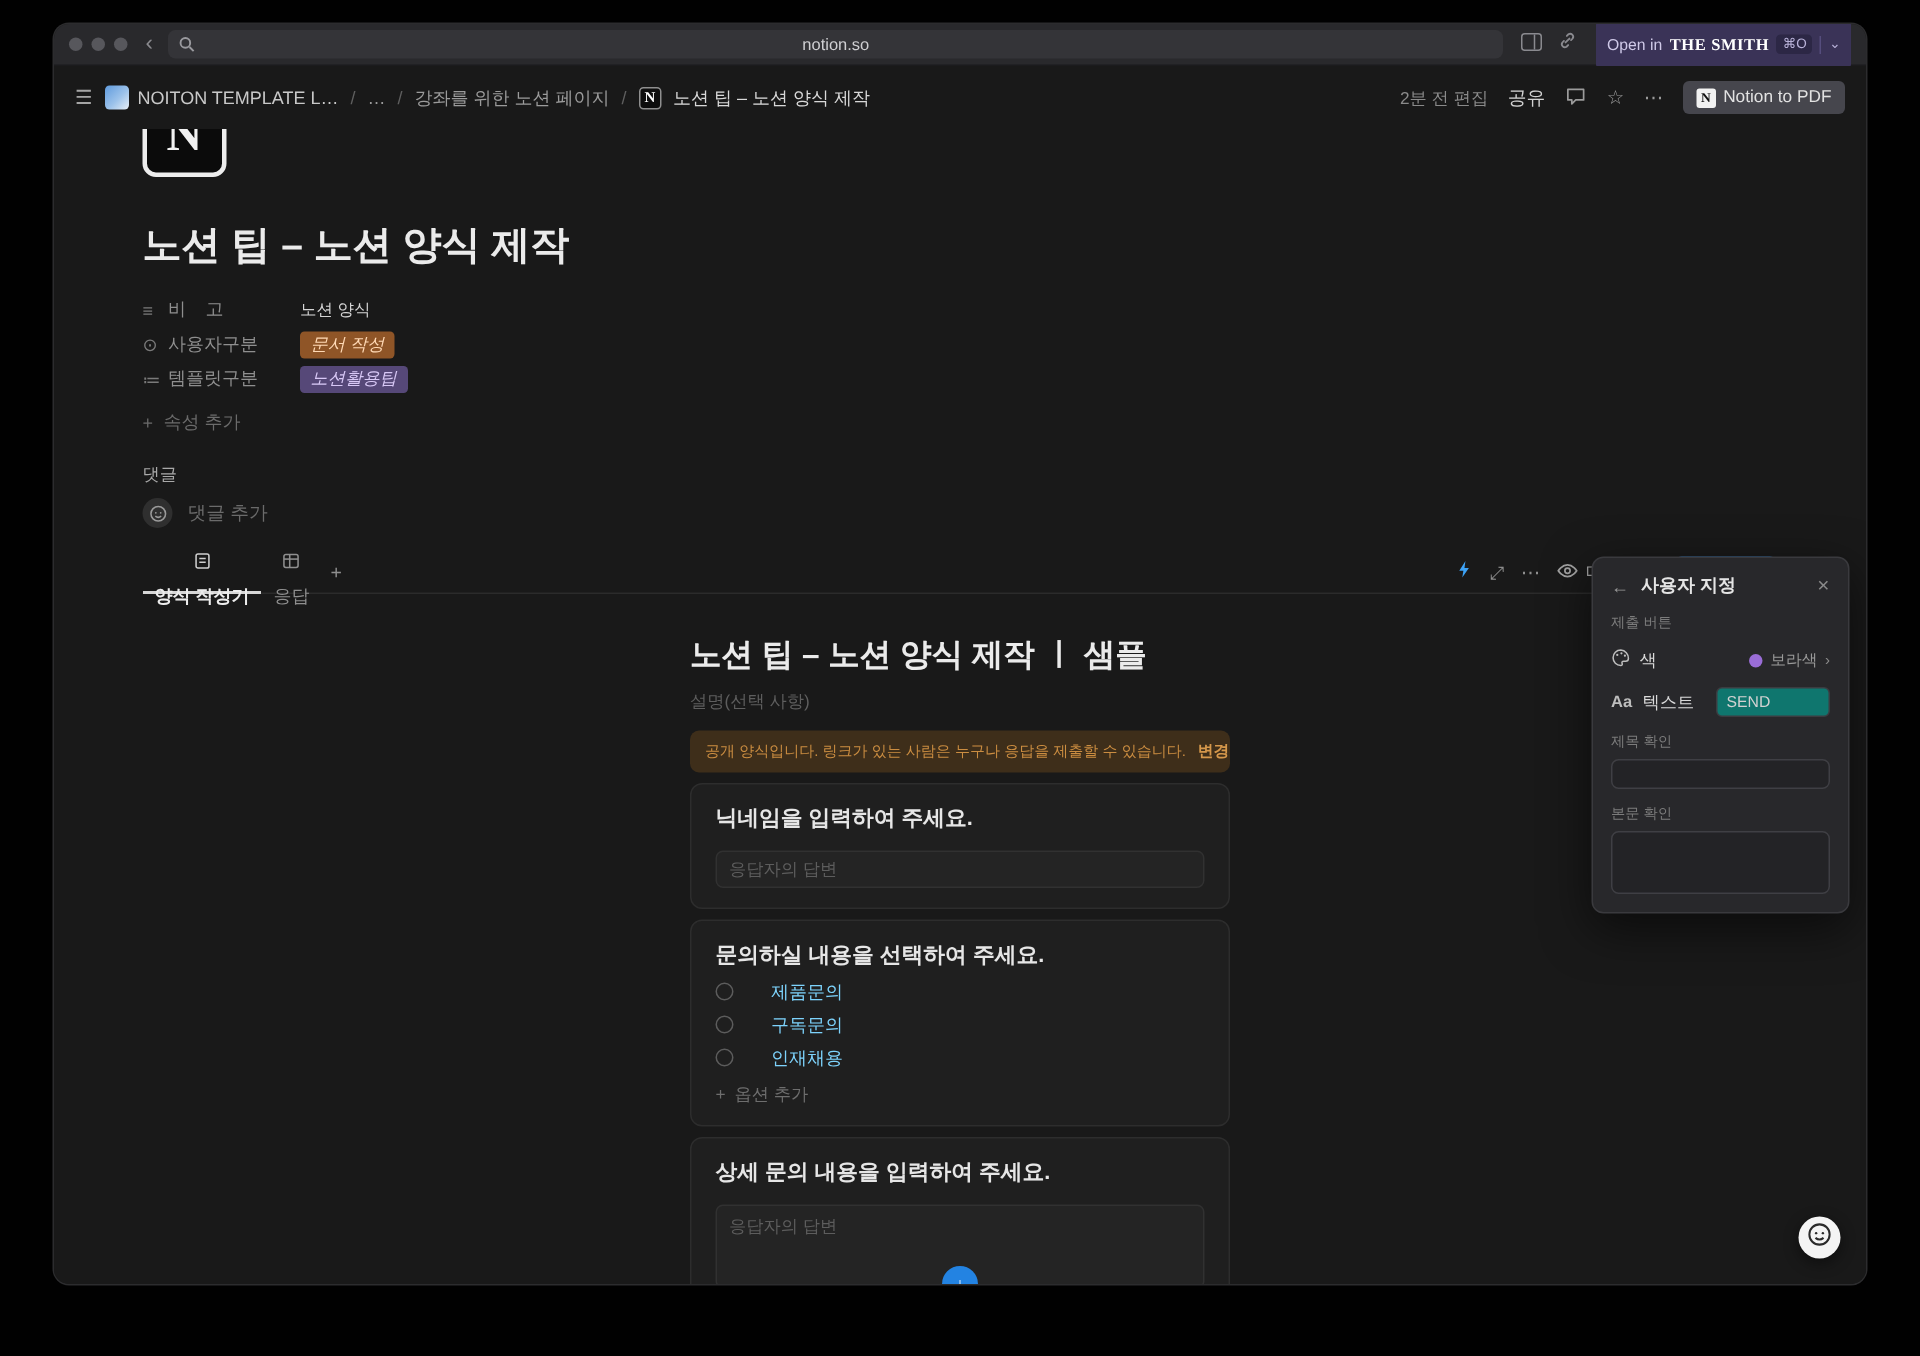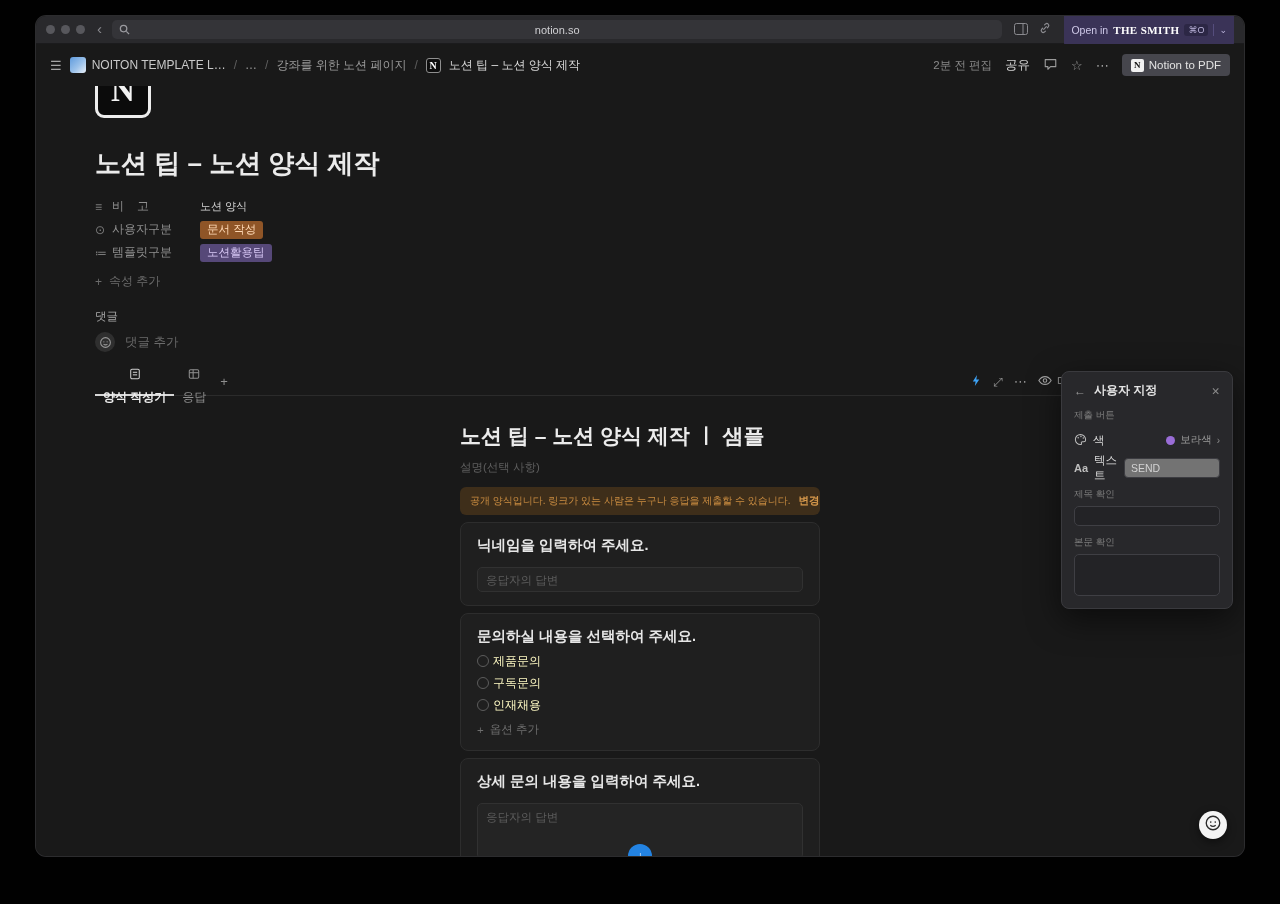--- a/index.html
+++ b/index.html
@@ -60,21 +60,21 @@
                display:flex; align-items:center; justify-content:center; }
   .page-icon .letter { font-family:"Liberation Serif",serif; font-weight:700; font-size:33px; color:#f2f2f2; }
   .page-title { margin:28px 0 0 59px; font-size:26px; font-weight:700; color:#ebebeb; }
 
   .props { margin:14px 0 0 59px; }
   .prop-row { display:flex; align-items:center; height:23px; }
   .prop-icon { width:17px; color:#7a7a7a; font-size:12px; }
   .prop-name { width:88px; color:#8f8f8f; font-size:12px; }
   .prop-name.spread { letter-spacing:13px; }
   .prop-value { color:#d4d4d4; font-size:11px; }
-  .tag { border-radius:3px; padding:1.5px 7px; font-size:11.5px; }
+  .tag { border-radius:3px; padding:1.5px 7px; font-size:11.5px;font-style:italic; }
   .tag.orange { background:#8f5527; color:#ffd9b5; }
   .tag.purple { background:#564878; color:#d8c8f6; }
   .add-prop { margin:9px 0 0 59px; color:#6b6b6b; font-size:12px; display:flex; align-items:center; gap:7px; }
 
   .comments { margin:19px 0 0 59px; }
   .comments-label { font-size:11.5px; color:#a9a9a9; }
   .comment-row { margin-top:8px; display:flex; align-items:center; gap:10px; }
   .avatar { width:20px; height:20px; border-radius:50%; background:#2f2f2f;
             display:flex; align-items:center; justify-content:center; }
   .add-comment { color:#6b6b6b; font-size:12.5px; }
@@ -99,21 +99,21 @@
   .banner { margin-top:12px; background:#3e2e1a; border-radius:6px; padding:7px 10px;
             display:flex; align-items:center; gap:8px; font-size:10px; color:#cb8d41; white-space:nowrap; }
   .banner .action { margin-left:auto; font-weight:700; font-size:10.5px; color:#d6984b; }
 
   .qcard { margin-top:7px; background:#1f1f1f; border:1px solid #2d2d2d; border-radius:8px;
            padding:13px 16px; }
   .q-title { font-size:14.5px; font-weight:700; color:#e6e6e6; }
   .q-input { margin-top:12px; width:100%; height:25px; background:#242424; border:1px solid #313131;
              border-radius:5px; padding:0 8px; font-size:11.5px; color:#c9c9c9; outline:none; }
   .q-input::placeholder, .q-textarea::placeholder { color:#5d5d5d; }
-  .radio-row { display:flex; align-items:center; gap:4px; margin-top:8px; font-size:12px; color:#fef9c3; height:14px; }
+  .radio-row { display:flex; align-items:center; gap:25px; margin-top:8px; font-size:12px; color:#7dd3fc; height:14px; }
   .radio { width:12px; height:12px; border:1.5px solid #5c5c5c; border-radius:50%; flex:none; }
   .add-option { margin-top:10px; display:flex; align-items:center; gap:6px; font-size:11.5px; color:#6e6e6e; }
   .q-textarea { margin-top:12px; width:100%; height:56px; background:#242424; border:1px solid #313131;
                 border-radius:5px; padding:6px 8px; font-size:11.5px; color:#c9c9c9; resize:none;
                 font-family:inherit; outline:none; }
 
   .scroll-down { position:absolute; left:50%; transform:translateX(-50%); bottom:-12px;
                  width:24px; height:24px; border-radius:50%; background:#2383e2; color:#fff;
                  display:flex; align-items:center; justify-content:center; font-size:12px; z-index:5; }
 
@@ -126,21 +126,21 @@
   .pop-title { font-size:12px; font-weight:700; color:#e4e4e4; }
   .pop-close { margin-left:auto; color:#8a8a8a; font-size:10.5px; }
   .pop-section { margin-top:10px; font-size:9.5px; color:#7c7c7c; }
   .pop-row { display:flex; align-items:center; gap:6px; margin-top:8px; height:20px;
              font-size:11.5px; color:#dadada; }
   .pop-row .rgt { margin-left:auto; display:flex; align-items:center; gap:5px;
                   color:#9a9a9a; font-size:10.5px; }
   .color-dot { width:9px; height:9px; border-radius:50%; background:#9a6dd7; }
   .chev-r { color:#8a8a8a; font-size:10px; }
   .aa { font-size:11px; color:#bdbdbd; font-weight:700; width:15px; }
-  .pop-input-sm { margin-left:auto; width:96px; height:20px; background:#737373;
+  .pop-input-sm { margin-left:auto; width:76px; height:20px; background:#0f766e;
                   border:1px solid #3c3c41; border-radius:4px; color:#d2d2d2; font-size:10.5px;
                   padding:0 6px; outline:none; }
   .pop-label { margin-top:10px; font-size:9.5px; color:#7c7c7c; }
   .pop-input { margin-top:5px; width:100%; height:20px; background:#232326;
                border:1px solid #3f3f44; border-radius:5px; outline:none; color:#d2d2d2; font-size:10.5px; padding:0 6px; }
   .pop-box { margin-top:5px; width:100%; height:42px; background:#232326;
              border:1px solid #3f3f44; border-radius:5px; }
 
   .float-btn { position:absolute; right:17px; bottom:17px; width:28px; height:28px; border-radius:50%;
                background:#f4f4f4; display:flex; align-items:center; justify-content:center;

